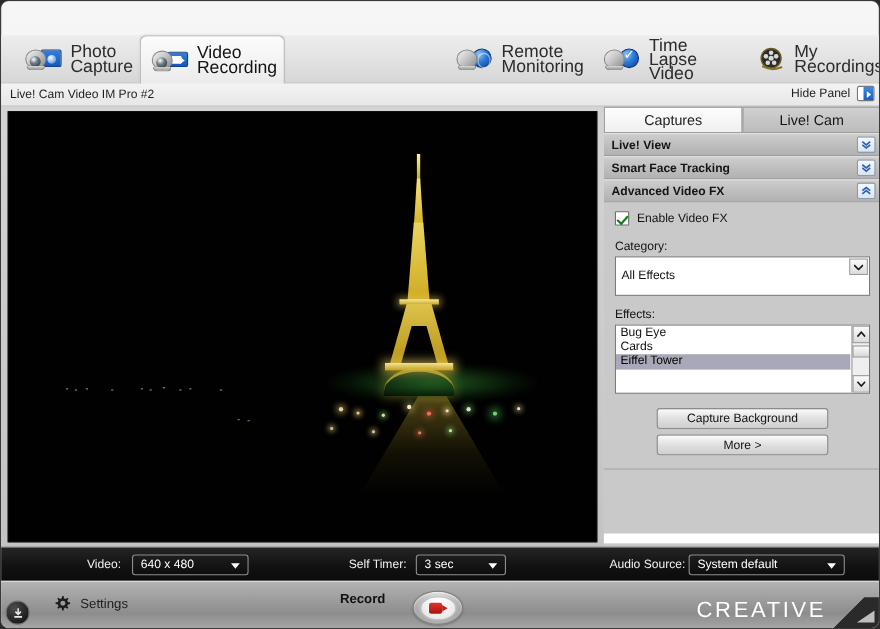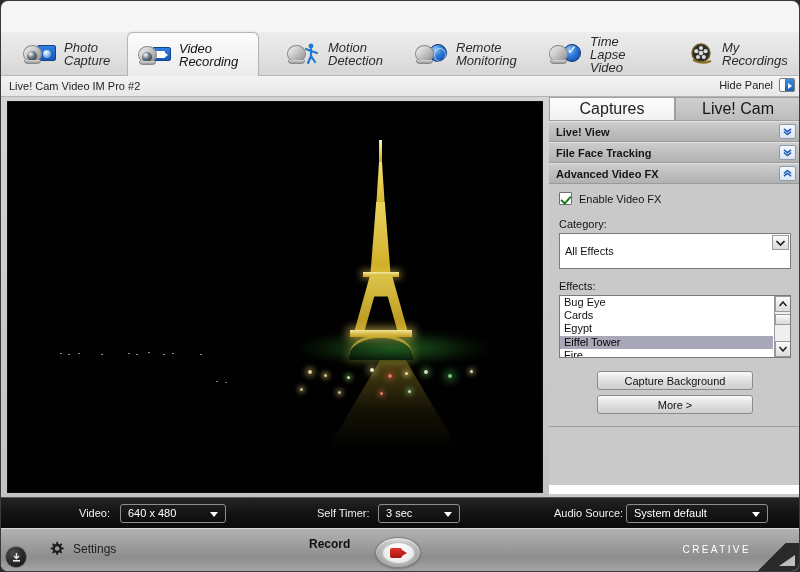--- a/index.html
+++ b/index.html
@@ -74,21 +74,21 @@
     cursor: default;
   }
   .tab.active {
     background: linear-gradient(180deg,#fcfcfc 0%,#f2f2f2 60%,#eaeaea 100%);
     border: 1px solid #b5b5b5; border-bottom: none;
     border-top-left-radius: 6px; border-top-right-radius: 6px;
     height: 45px;
     box-shadow: 0 -1px 2px rgba(0,0,0,.06);
   }
   .tab-label {
-    font-size: 13px; color: #2b2b2b; line-height: 13px; white-space: pre-line; font-style: italic;
+    font-size: 16px; color: #2b2b2b; line-height: 13px; white-space: pre-line;
   }
   .tab.active .tab-label { color: #121212; }
 
   
   .ico { position: relative; width: 34px; height: 24px; flex: none; }
   .cam-body {
     position: absolute; left: 0; top: 3px; width: 19px; height: 17px;
     border-radius: 50% 50% 45% 45%;
     background: linear-gradient(135deg,#f2f2f2 0%,#c9c9c9 45%,#8d8d8d 100%);
     border: 1px solid #8a8a8a;
@@ -245,21 +245,21 @@
   .hdot { position:absolute; width:2px; height:1px; background: rgba(200,190,150,.75); }
 
   
   .rightpanel {
     position: absolute; left: 548px; top: 96px; width: 252px; height: 400px;
     background: #c9c9c9;
   }
   .panel-tabs { position: relative; height: 24px; display: flex; }
   .ptab {
     flex: 1; display: flex; align-items: center; justify-content: center;
-    font-size: 16px; color: #222;
+    font-size: 13px; color: #222;
     background: linear-gradient(180deg,#fdfdfd 0%,#f0f0f0 100%);
     border: 1px solid #9f9f9f; border-bottom: 1px solid #9f9f9f;
     cursor: default;
   }
   .ptab.active {
     background: linear-gradient(180deg,#d0d0d0 0%,#bcbcbc 100%);
     border-bottom: 1px solid #9f9f9f;
     color: #141414;
   }
   .accordion { position: relative; }
@@ -401,21 +401,21 @@
     position:absolute; left:0; top:0; width: 12px; height: 10px; border-radius: 2px;
     background: linear-gradient(180deg,#e2342c 0%,#a8130d 100%);
   }
   .rec-cam-lens {
     position:absolute; right:0; top:2px;
     border-style: solid; border-width: 3px 0 3px 5px;
     border-color: transparent transparent transparent #c0201a;
   }
   .brand {
     position: absolute; right: 50px; top: 15px;
-    font-size: 10px; letter-spacing: 2.4px; color: #fff;
+    font-size: 20px; letter-spacing: 2.4px; color: #fff;
     font-family: "Liberation Sans", sans-serif; font-weight: 400;
   }
   .brand-corner {
     position: absolute; right: 0; bottom: 0; width: 46px; height: 30px;
     background: linear-gradient(135deg, rgba(0,0,0,0) 40%, #2a2a2a 41%);
     border-bottom-right-radius: 8px;
   }
   .brand-corner::after {
     content:""; position: absolute; right: 6px; bottom: 7px;
     width: 0; height: 0;
@@ -449,32 +449,20 @@
         <div class="badge-video"></div>
         <div class="cam-body">
             <div class="cam-lens"></div>
           </div>
         <div class="cam-stand"></div>
       </div>
       <div class="tab-label">Video
 Recording</div>
     </div>
 
-    <div class="tab" style="left:276px;width:120px;">
-      <div class="ico">
-        <div class="cam-body"></div>
-        <div class="cam-stand"></div>
-        <svg class="walker" viewBox="0 0 18 22">
-          <circle cx="9" cy="3" r="2.4" fill="#1f78d4"></circle>
-          <path d="M9 6 L9 13 M9 13 L6 20 M9 13 L13 19 M9 8 L4 6 M9 8 L15 10" stroke="#1f78d4" stroke-width="2.2" fill="none" stroke-linecap="round"></path>
-        </svg>
-      </div>
-      <div class="tab-label">Motion
-Detection</div>
-    </div>
 
     <div class="tab" style="left:404px;width:126px;">
       <div class="ico">
         <div class="badge-globe"></div>
         <div class="cam-body"></div>
         <div class="cam-stand"></div>
       </div>
       <div class="tab-label">Remote
 Monitoring</div>
     </div>
@@ -573,21 +561,21 @@
       <div class="acc-head">
         <div class="acc-title">Live! View</div>
         <div class="acc-btn">
           <svg class="chev" viewBox="0 0 10 10">
               <path d="M1 2 L5 5.2 L9 2 M1 5.2 L5 8.4 L9 5.2" stroke="#2a62b8" stroke-width="1.7" fill="none"></path>
             </svg>
         </div>
       </div>
 
       <div class="acc-head">
-        <div class="acc-title">File Face Tracking</div>
+        <div class="acc-title">Smart Face Tracking</div>
         <div class="acc-btn">
           <svg class="chev" viewBox="0 0 10 10">
               <path d="M1 2 L5 5.2 L9 2 M1 5.2 L5 8.4 L9 5.2" stroke="#2a62b8" stroke-width="1.7" fill="none"></path>
             </svg>
         </div>
       </div>
 
       <div class="acc-head">
         <div class="acc-title">Advanced Video FX</div>
         <div class="acc-btn">
@@ -612,23 +600,21 @@
                 <path d="M0.5 1 L4.5 5 L8.5 1" stroke="#1c1c1c" stroke-width="1.6" fill="none"></path>
               </svg>
           </div>
         </div>
 
         <div class="field-label">Effects:</div>
         <div class="listbox">
           <div class="lb-items">
             <div class="lb-item">Bug Eye</div>
             <div class="lb-item">Cards</div>
-            <div class="lb-item">Egypt</div>
             <div class="lb-item sel">Eiffel Tower</div>
-            <div class="lb-item">Fire</div>
           </div>
           <div class="lb-scroll">
             <div class="sb-btn">
               <svg width="8" height="6" viewBox="0 0 8 6">
                   <path d="M0.5 5 L4 1 L7.5 5" stroke="#1c1c1c" stroke-width="1.5" fill="none"></path>
                 </svg>
             </div>
             <div class="sb-thumb"></div>
             <div class="sb-btn bottom">
               <svg width="8" height="6" viewBox="0 0 8 6">

